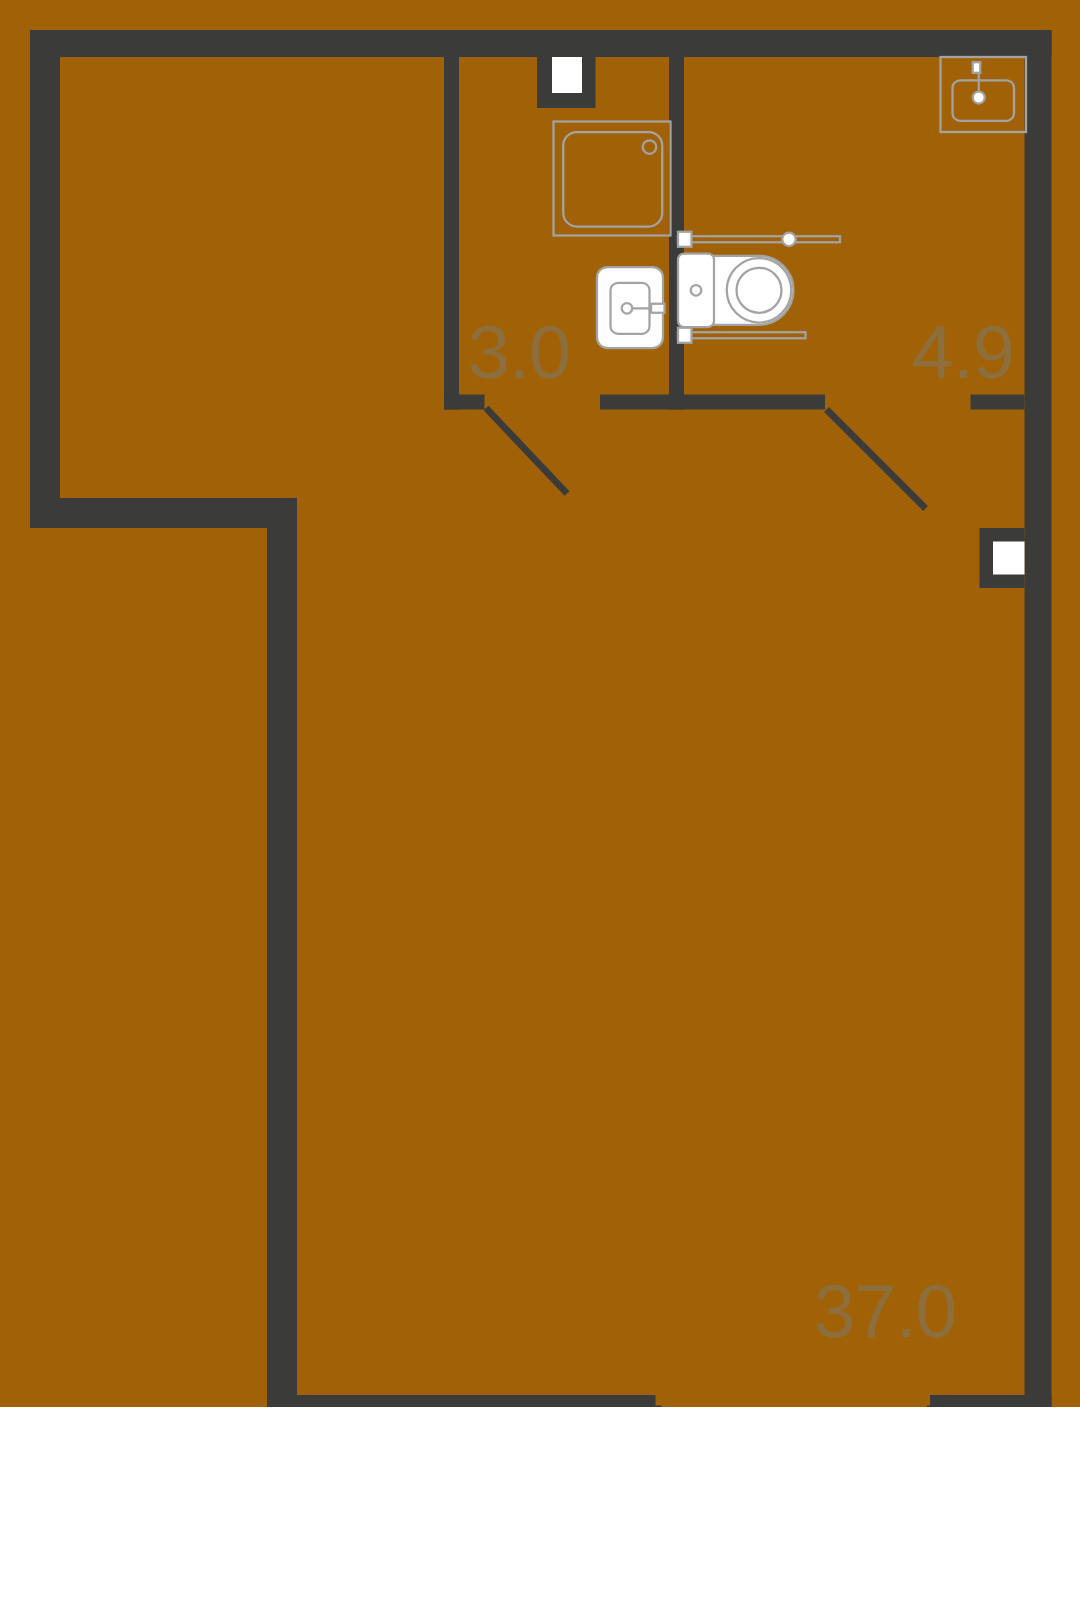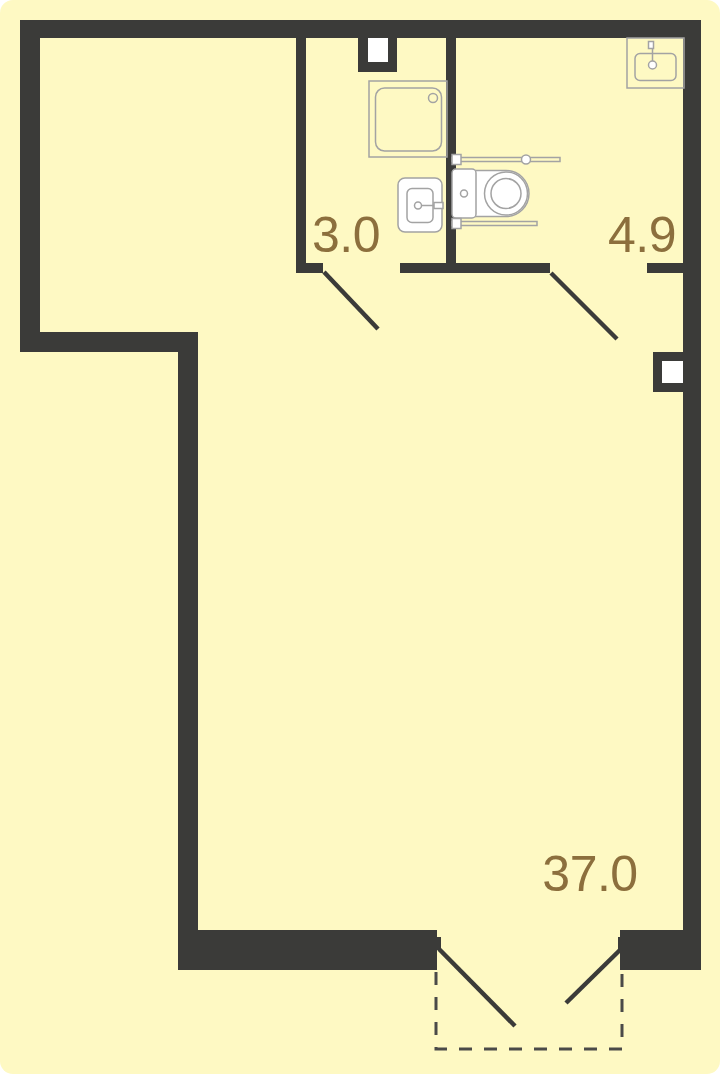--- a/index.html
+++ b/index.html
@@ -3,24 +3,23 @@
 <meta charset="utf-8">
 <style>
   html, body {
     margin: 0;
     padding: 0;
     background: #ffffff;
   }
   .stage {
     position: relative;
     width: 720px;
-    height: 1074px;
-    background: #fef9c3;
+    height: 938px;
+    background: #a16207;
     overflow: hidden;
-    border-radius: 13px;
   }
   svg { display: block; }
   .wall { fill: #3b3b39; stroke: none; }
   .wall-hole { fill: #ffffff; stroke: none; }
   .door-leaf { stroke: #3b3b39; stroke-width: 4.5; stroke-linecap: butt; fill: none; }
   .dash-line { stroke: #4a4a48; stroke-width: 3; fill: none; stroke-dasharray: 13 12; }
   .fix { stroke: #a3a3a3; stroke-width: 1.5; fill: #ffffff; }
   .fix-nofill { stroke: #a3a3a3; stroke-width: 1.5; fill: none; }
   .area-label {
     font-family: "Liberation Sans", "DejaVu Sans", sans-serif;

